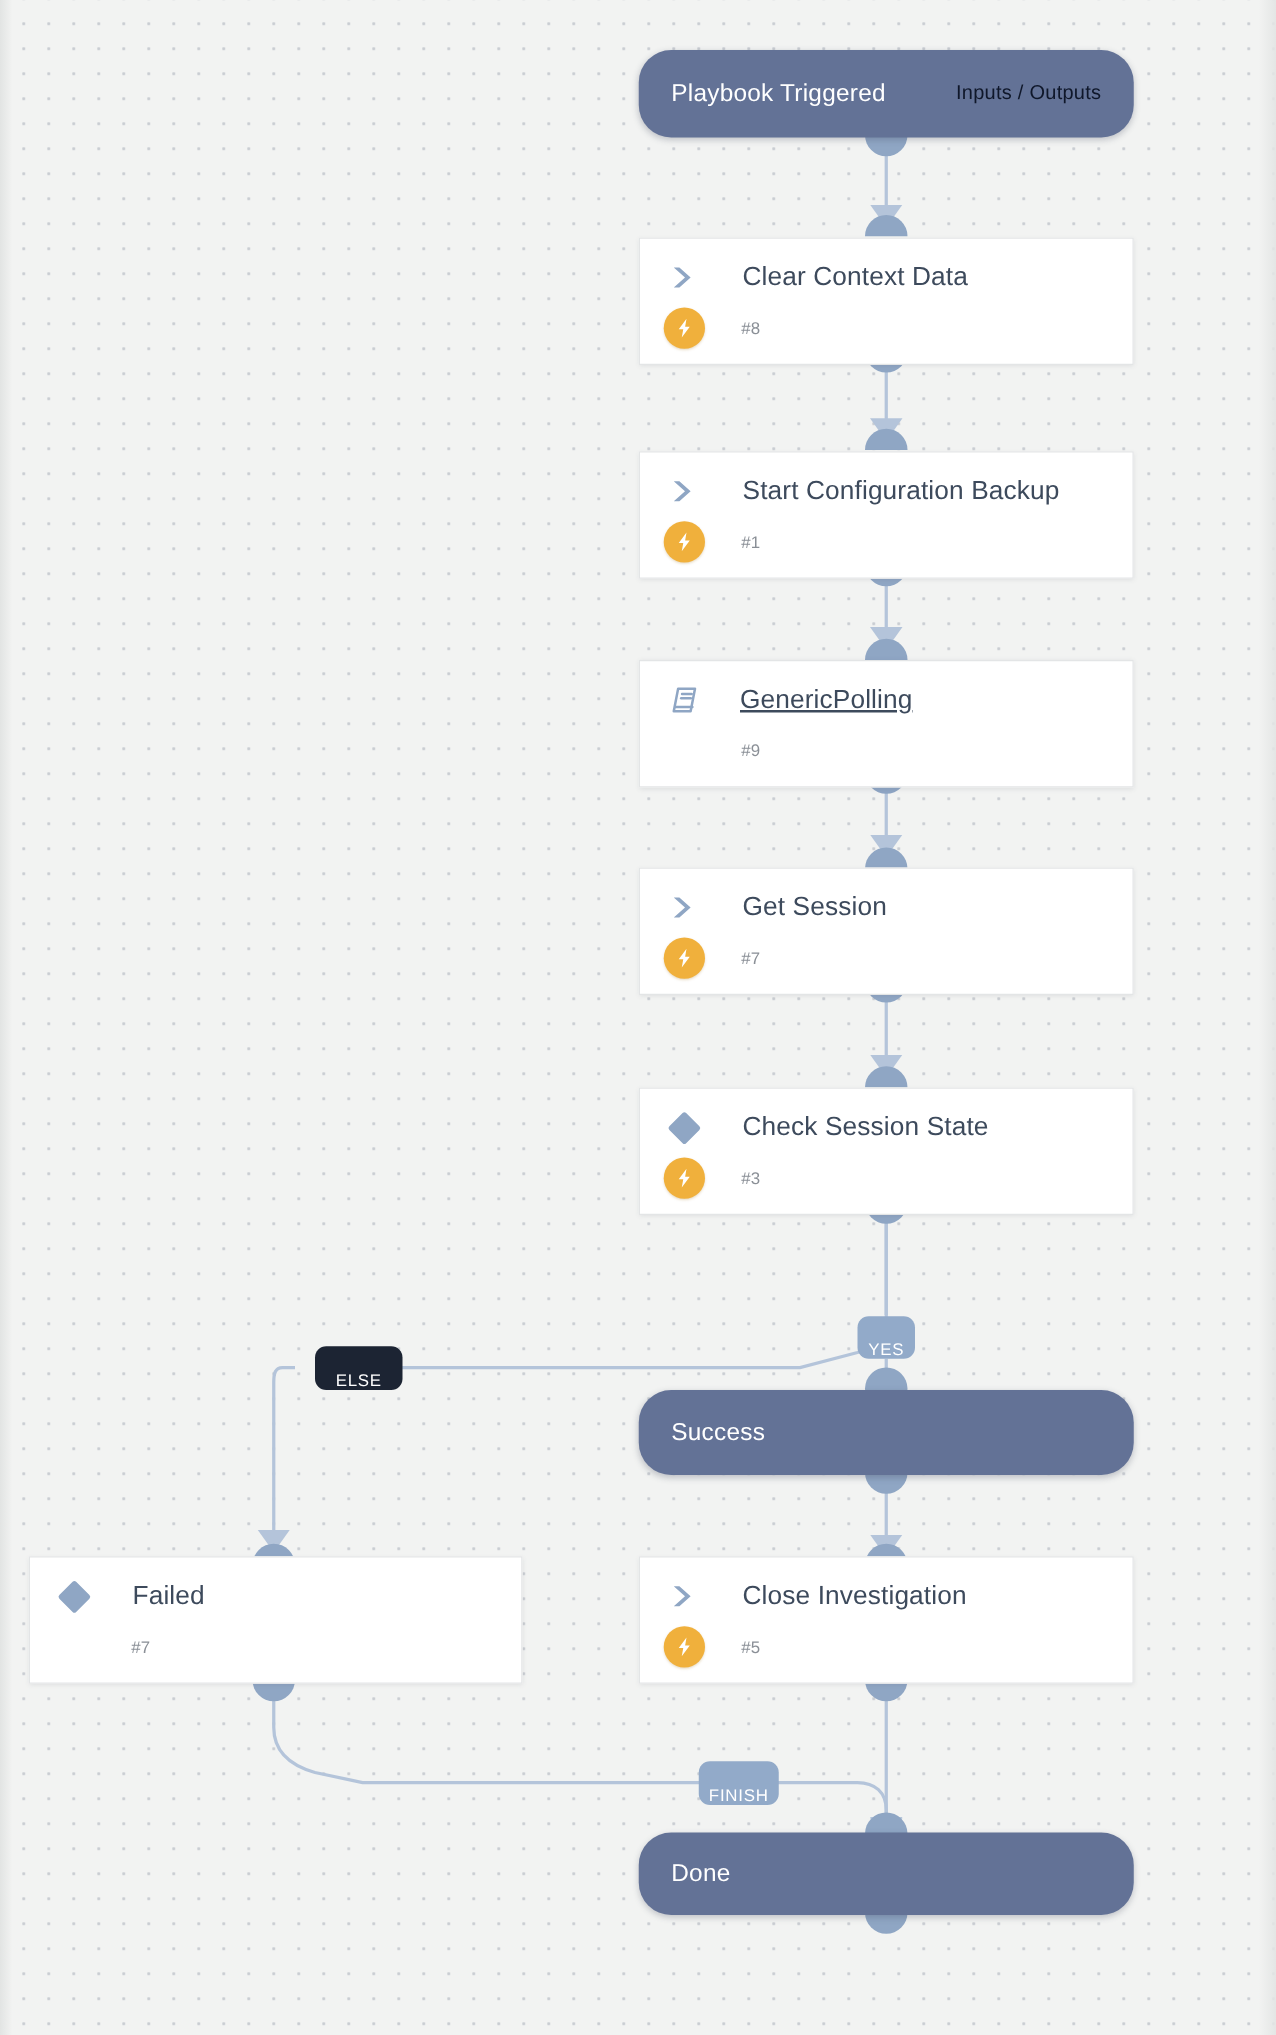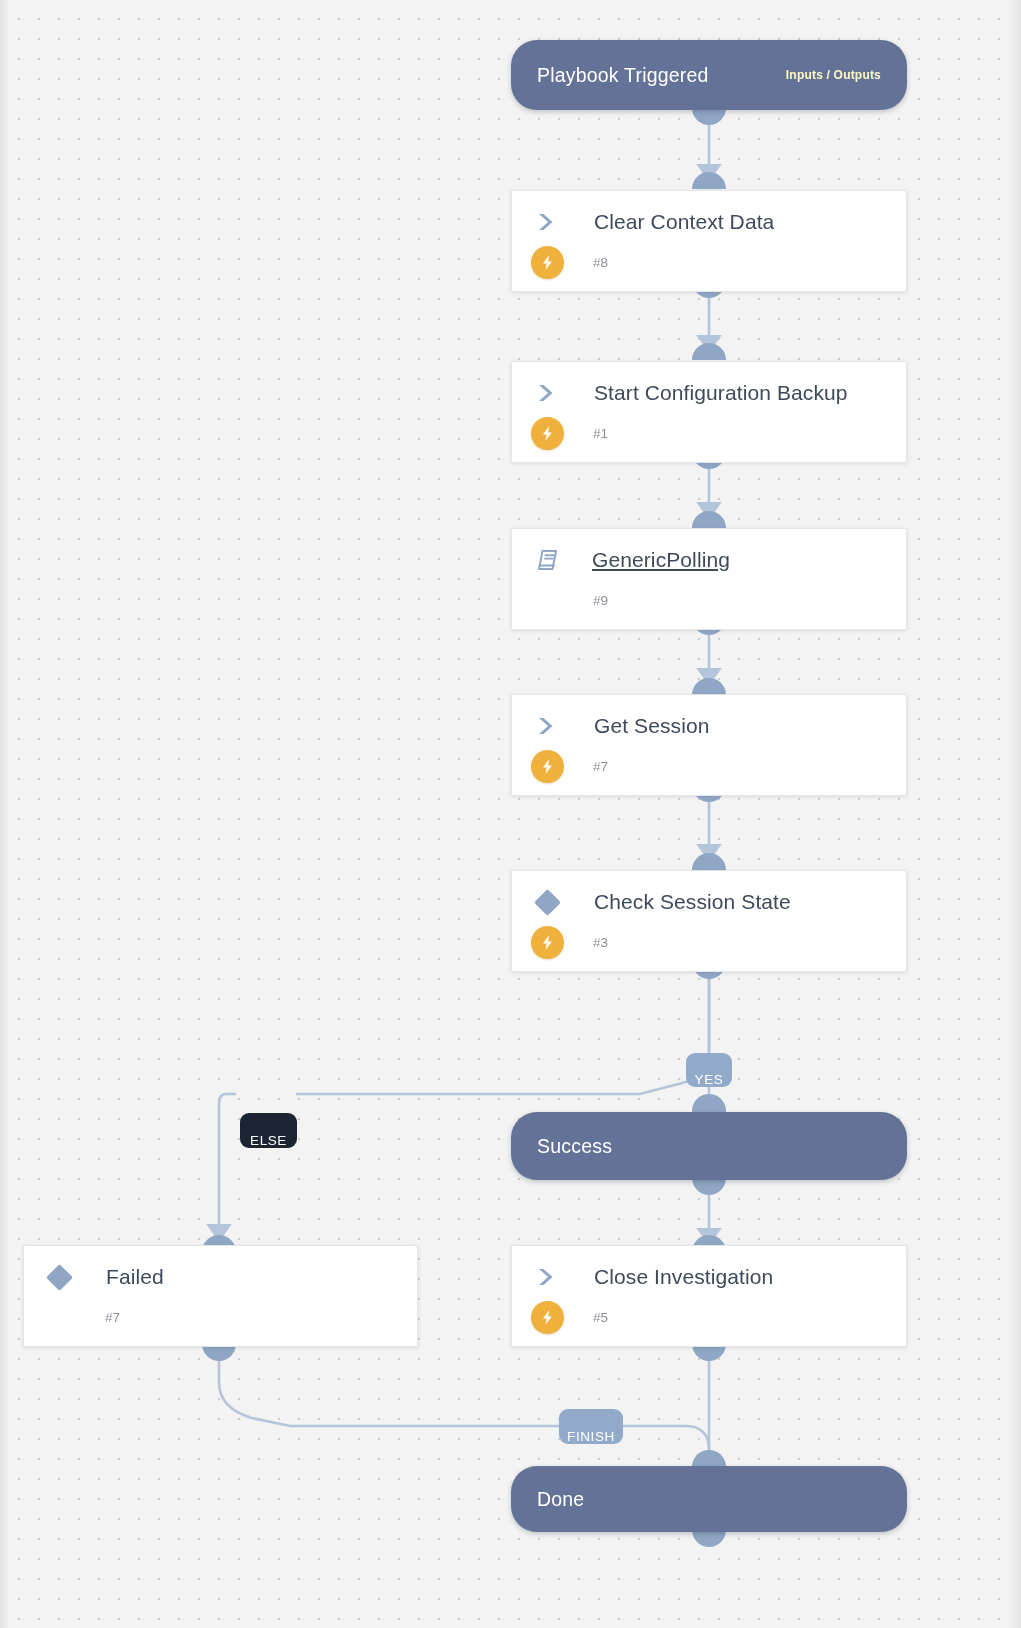--- a/index.html
+++ b/index.html
@@ -42,24 +42,23 @@
     padding:0 26px;
   }
   .pill .pill-title{
     color:#ffffff;
     font-size:19.5px;
     font-weight:normal;
     letter-spacing:.2px;
   }
   .pill .pill-sub{
     margin-left:auto;
-    color:#fef9c3;
-    font-size:12px;
+    color:#0f172a;
+    font-size:16px;
     letter-spacing:.2px;
-    font-weight:bold;
   }
 
   
   .card{
     position:absolute;
     background:#ffffff;
     border:1px solid #e3e5e6;
     box-shadow:0 1px 4px rgba(70,80,95,.13);
     box-sizing:border-box;
   }
@@ -294,21 +293,21 @@
           </svg>
       </span>
       <span class="card-num" style="margin-left:29px;">#3</span>
     </div>
   </div>
 
   <div class="edge-label light" style="left:686px;top:1053px;width:46px;height:34px;">
     <span>YES</span>
   </div>
 
-  <div class="edge-label dark" style="left:240px;top:1077px;width:57px;height:35px;margin-top:36px;">
+  <div class="edge-label dark" style="left:252px;top:1077px;width:70px;height:35px;">
     <span>ELSE</span>
   </div>
 
   <div class="edge-label light" style="left:559px;top:1409px;width:64px;height:35px;">
     <span>FINISH</span>
   </div>
 
   <div class="pill" style="left:511px;top:1112px;width:396px;height:68px;">
     <span class="pill-title">Success</span>
   </div>

